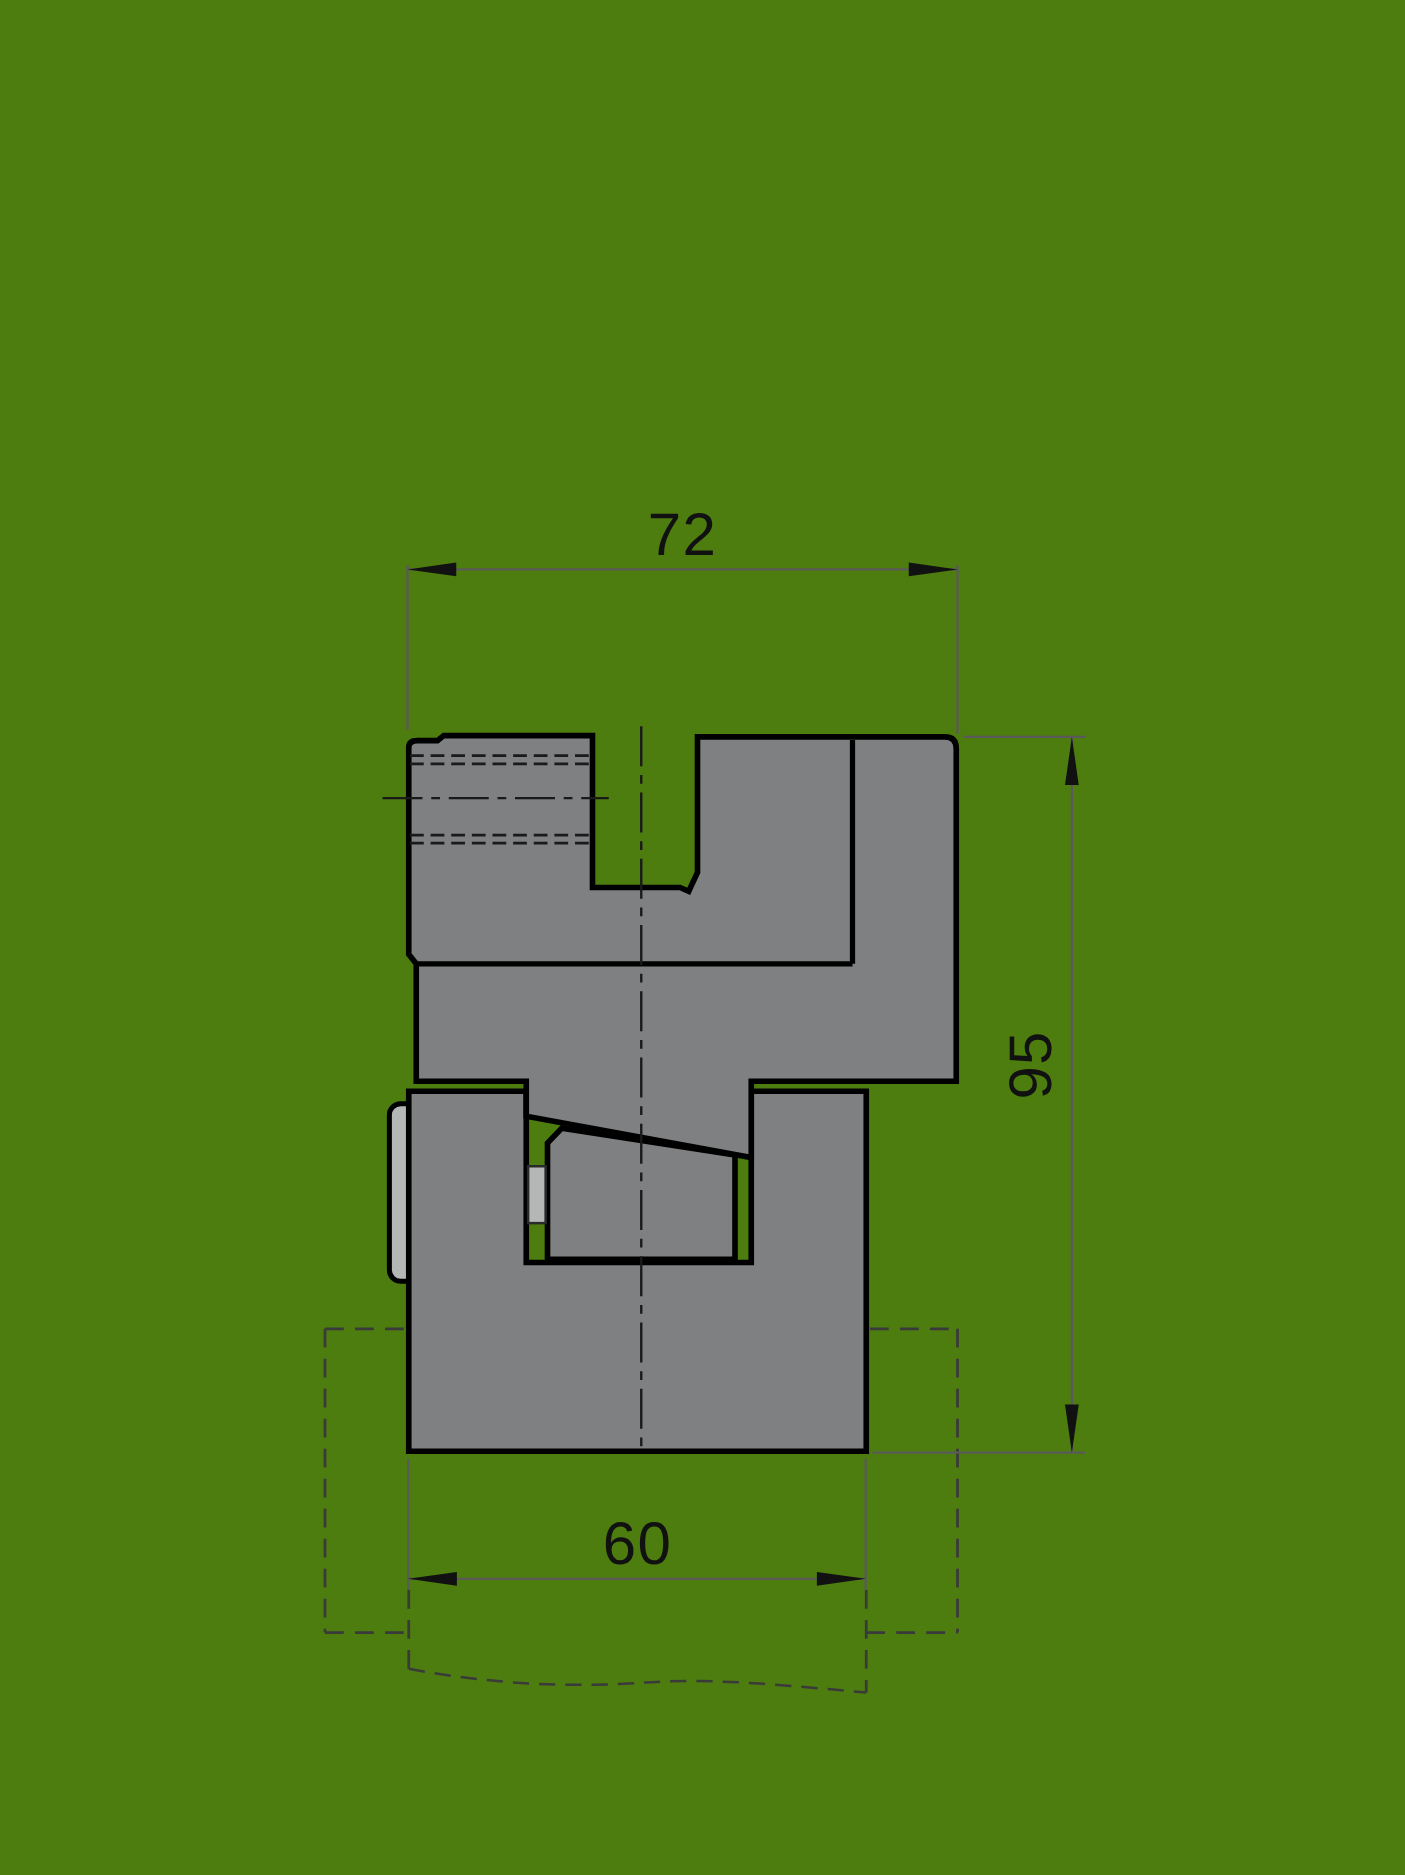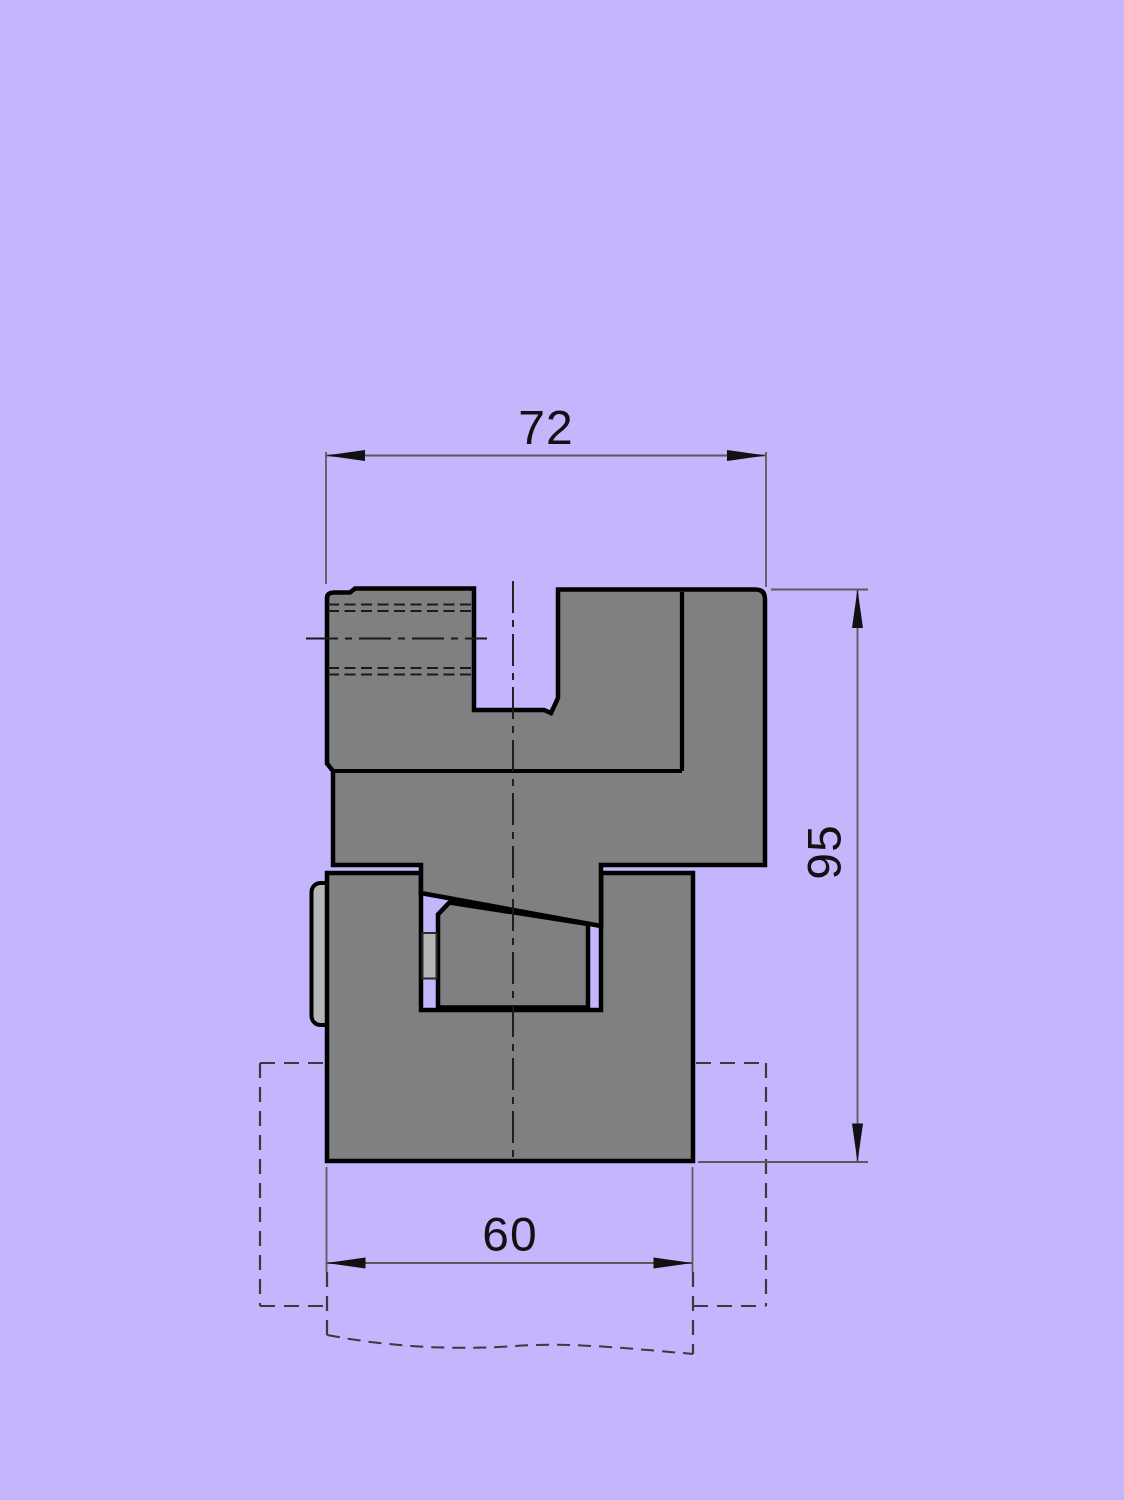--- a/index.html
+++ b/index.html
@@ -1,16 +1,16 @@
 <!DOCTYPE html>
 <html><head>
 <meta charset="utf-8">
 <style>
   html,body{margin:0;padding:0;background:#ffffff;}
-  .canvas{width:1124px;height:1500px;position:relative;background:#c4b5fd;overflow:hidden;}
+  .canvas{width:1124px;height:1500px;position:relative;background:#4d7c0f;overflow:hidden;}
   svg{display:block;}
   text{font-family:"Liberation Sans","DejaVu Sans",sans-serif;fill:#111111;font-size:48px;letter-spacing:1px;}
 </style>
 </head>
 <body>
 
 <div class="canvas">
 <svg width="1124" height="1500" viewBox="0 0 1124 1500" xmlns="http://www.w3.org/2000/svg">
 
   <g stroke="#3a3a3a" stroke-width="2.2" stroke-dasharray="15 9" fill="none">

